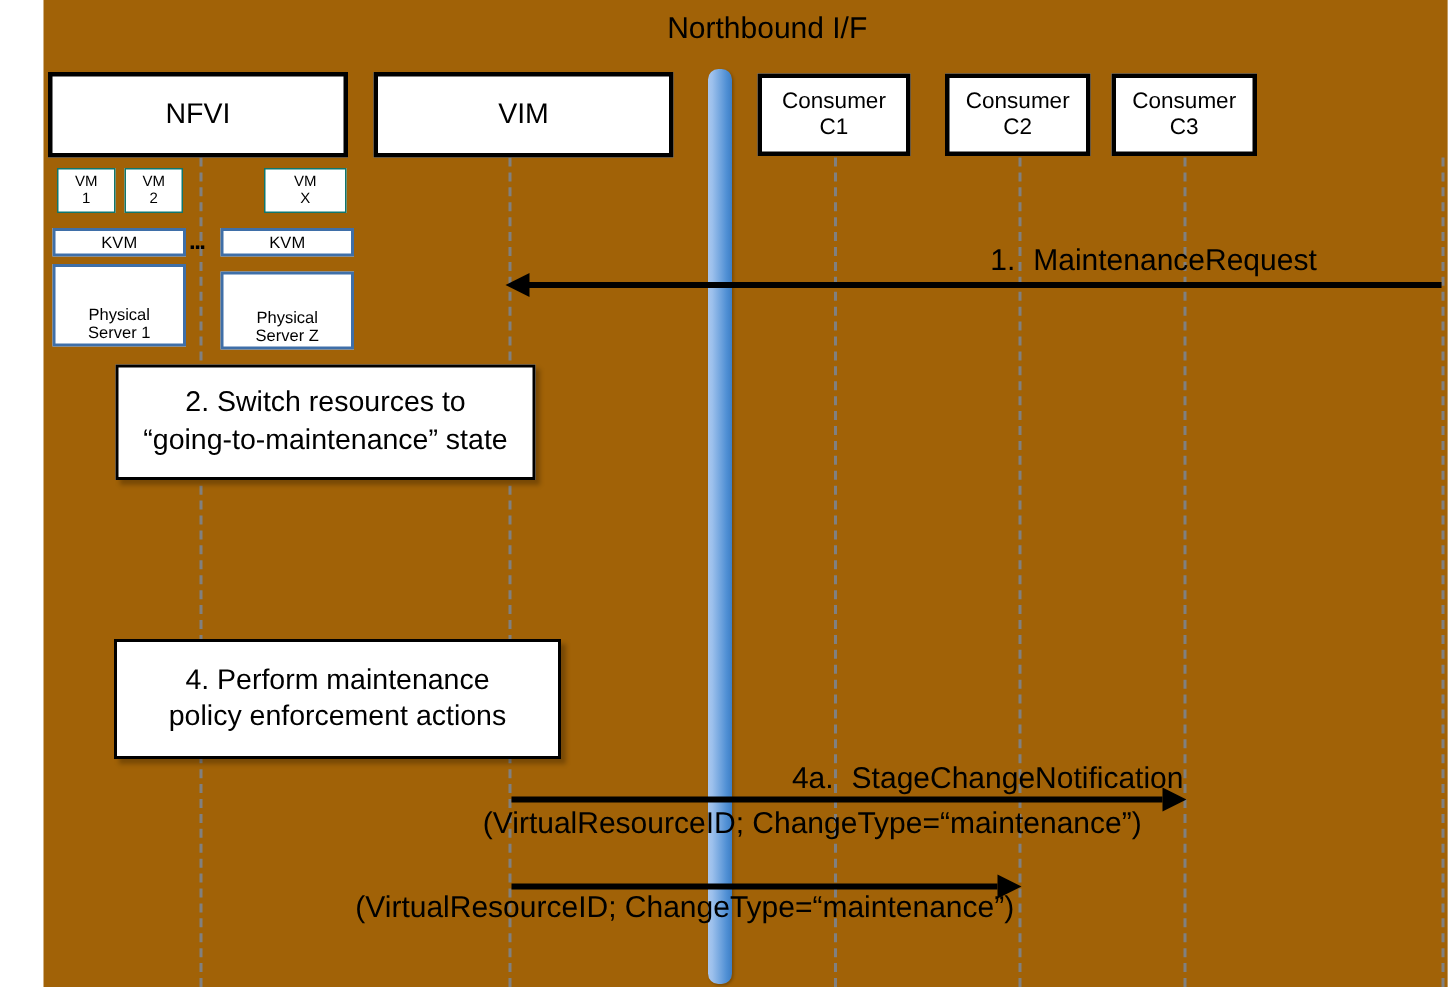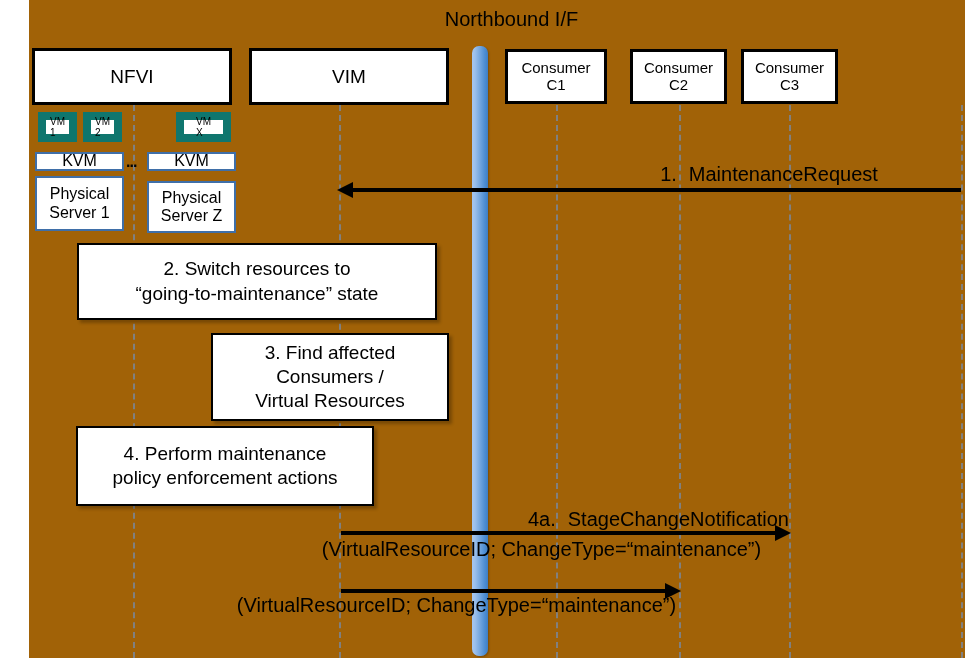--- a/index.html
+++ b/index.html
@@ -69,44 +69,44 @@
   .actor-vim  { left: 220px; top: 48px;  width: 200px; height: 57px; font-size: 19px; }
   .actor-c1   { left: 476px; top: 49px;  width: 102px; height: 55px; font-size: 15px; }
   .actor-c2   { left: 601px; top: 49px;  width: 97px;  height: 55px; font-size: 15px; }
   .actor-c3   { left: 712px; top: 49px;  width: 97px;  height: 55px; font-size: 15px; }
   .actor-adm  { left: 827px; top: 49px;  width: 115px; height: 55px; font-size: 15px; }
 
   
   .vm-box {
     position: absolute;
     box-sizing: border-box;
-    border: 8px solid #0f766e;
+    border: 1px solid #0f766e;
     background: #ffffff;
     display: flex;
     align-items: center;
     justify-content: center;
-    text-align: left;
+    text-align: center;
     font-size: 10px;
     line-height: 1.1;
     color: #000;
   }
   .vm1 { left: 9px;  top: 112px; width: 39px; height: 30px; }
   .vm2 { left: 54px; top: 112px; width: 39px; height: 30px; }
   .vmx { left: 147px; top: 112px; width: 55px; height: 30px; }
 
   .blue-box {
     position: absolute;
     box-sizing: border-box;
     border: 2px solid #3f6fa8;
     background: #ffffff;
     display: flex;
-    align-items: center;
-    justify-content: center;
-    text-align: center;
-    font-size: 16px;
+    align-items: flex-end;
+    justify-content: center;
+    text-align: center;
+    font-size: 11px;
     line-height: 1.15;
     color: #000;
   }
   .kvm1 { left: 6px;   top: 152px; width: 89px;  height: 19px; }
   .kvm2 { left: 118px; top: 152px; width: 89px;  height: 19px; }
   .ps1  { left: 6px;   top: 176px; width: 89px;  height: 55px; }
   .psz  { left: 118px; top: 181px; width: 89px;  height: 52px; }
 
   .ellipsis-dots {
     position: absolute;
@@ -126,21 +126,21 @@
     background: #ffffff;
     display: flex;
     align-items: center;
     justify-content: center;
     text-align: center;
     font-size: 19px;
     line-height: 1.28;
     color: #000;
     box-shadow: 3px 3px 3px rgba(0,0,0,0.26);
   }
-  .step2 { left: 48px;  top: 243px; width: 360px; height: 77px; }
+  .step2 { left: 48px;  top: 243px; width: 280px; height: 77px; }
   .step3 { left: 182px; top: 333px; width: 238px; height: 88px; }
   .step4 { left: 47px;  top: 426px; width: 298px; height: 80px; }
 
   
   .msg-line {
     position: absolute;
     height: 0;
     border-top: 4px solid #000000;
   }
   .arrow-head {
@@ -243,23 +243,20 @@
 
   <div class="msg-label" style="left:530px; top:163px; width:420px; text-align:center;">
     <span class="num">1.</span><span>MaintenanceRequest</span>
   </div>
   <div class="msg-line" style="left:320px; top:188px; width:612px;"></div>
   <div class="arrow-head left" style="left:308px; top:182px;"></div>
 
   <div class="step-box step2">
     <span>2. Switch resources to<br>“going-to-maintenance” state</span>
   </div>
-  <div class="step-box step3">
-    <span>3. Find affected<br>Consumers /<br>Virtual Resources</span>
-  </div>
   <div class="step-box step4">
     <span>4. Perform maintenance<br>policy enforcement actions</span>
   </div>
 
   <div class="msg-label" style="left:310px; top:508px; width:450px; text-align:right;">
     <span class="num">4a.</span><span>StageChangeNotification</span>
   </div>
   <div class="msg-line" style="left:312px; top:531px; width:434px;"></div>
   <div class="arrow-head right" style="left:746px; top:525px;"></div>
   <div class="msg-label" style="left:265px; top:538px; width:495px; text-align:center;">(VirtualResourceID; ChangeType=“maintenance”)</div>

